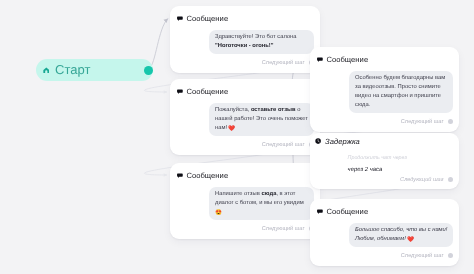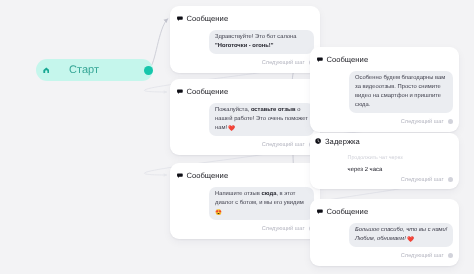--- a/index.html
+++ b/index.html
@@ -27,21 +27,21 @@
   .hint{margin:22px 6px 0 7px;font-size:5.3px;color:#cfd0d8;line-height:7px;}
   .dval{margin:4px 6px 0 7px;font-size:5.9px;color:#1e1e28;line-height:8px;}
   .node-delay .nfoot{padding-top:2.5px;padding-bottom:6.5px;}
   .node-delay .nhead{top:4.5px;left:5.2px;}
   .node-delay .icn{width:6.2px;height:6.2px;}
   .node-delay .hint{margin-left:5.6px;}
   .node-delay .dval{margin-left:5.6px;}
 
   .start{position:absolute;background:#c5f6ec;border-radius:11px;display:flex;
          align-items:center;padding:0 6.5px;}
-  .start .lbl{font-size:11px;color:#35a696;margin-left:20px;line-height:8px;}
+  .start .lbl{font-size:13px;color:#35a696;margin-left:6px;line-height:8px;}
   .startdot{position:absolute;width:9px;height:9px;border-radius:50%;background:#16c6ab;}
 </style>
 </head>
 <body>
 
 <div id="canvas">
 
 <svg id="edges" viewBox="0 0 474 274">
   <defs>
     <marker id="ah" markerWidth="5.4" markerHeight="5.4" refX="4.5" refY="2.5" orient="auto" markerUnits="userSpaceOnUse">
@@ -122,21 +122,21 @@
     </svg>
     <span class="ttl">Сообщение</span>
   </div>
   <div class="bubble">Особенно будем благодарны вам за видеоотзыв. Просто снимите видео на смартфон и пришлите сюда.</div>
   <div class="nfoot">
     <span class="lbl">Следующий шаг</span>
     <span class="port"></span>
   </div>
 </div>
 
-<div class="node node-delay" style="left:310px;top:133px;width:117px;">
+<div class="node node-delay" style="left:310px;top:133px;width:117px;font-style:italic;">
   <div class="nhead">
     <svg class="icn" viewBox="0 0 16 16">
       <circle cx="8" cy="8" r="7.2" fill="#0f0f16"></circle>
       <path d="M8 4.2V8.3l2.9 1.7" fill="none" stroke="#fff" stroke-width="1.5" stroke-linecap="round" stroke-linejoin="round"></path>
     </svg>
     <span class="ttl">Задержка</span>
   </div>
   <div class="hint">Продолжить чат через</div>
   <div class="dval">через 2 часа</div>
   <div class="nfoot">

